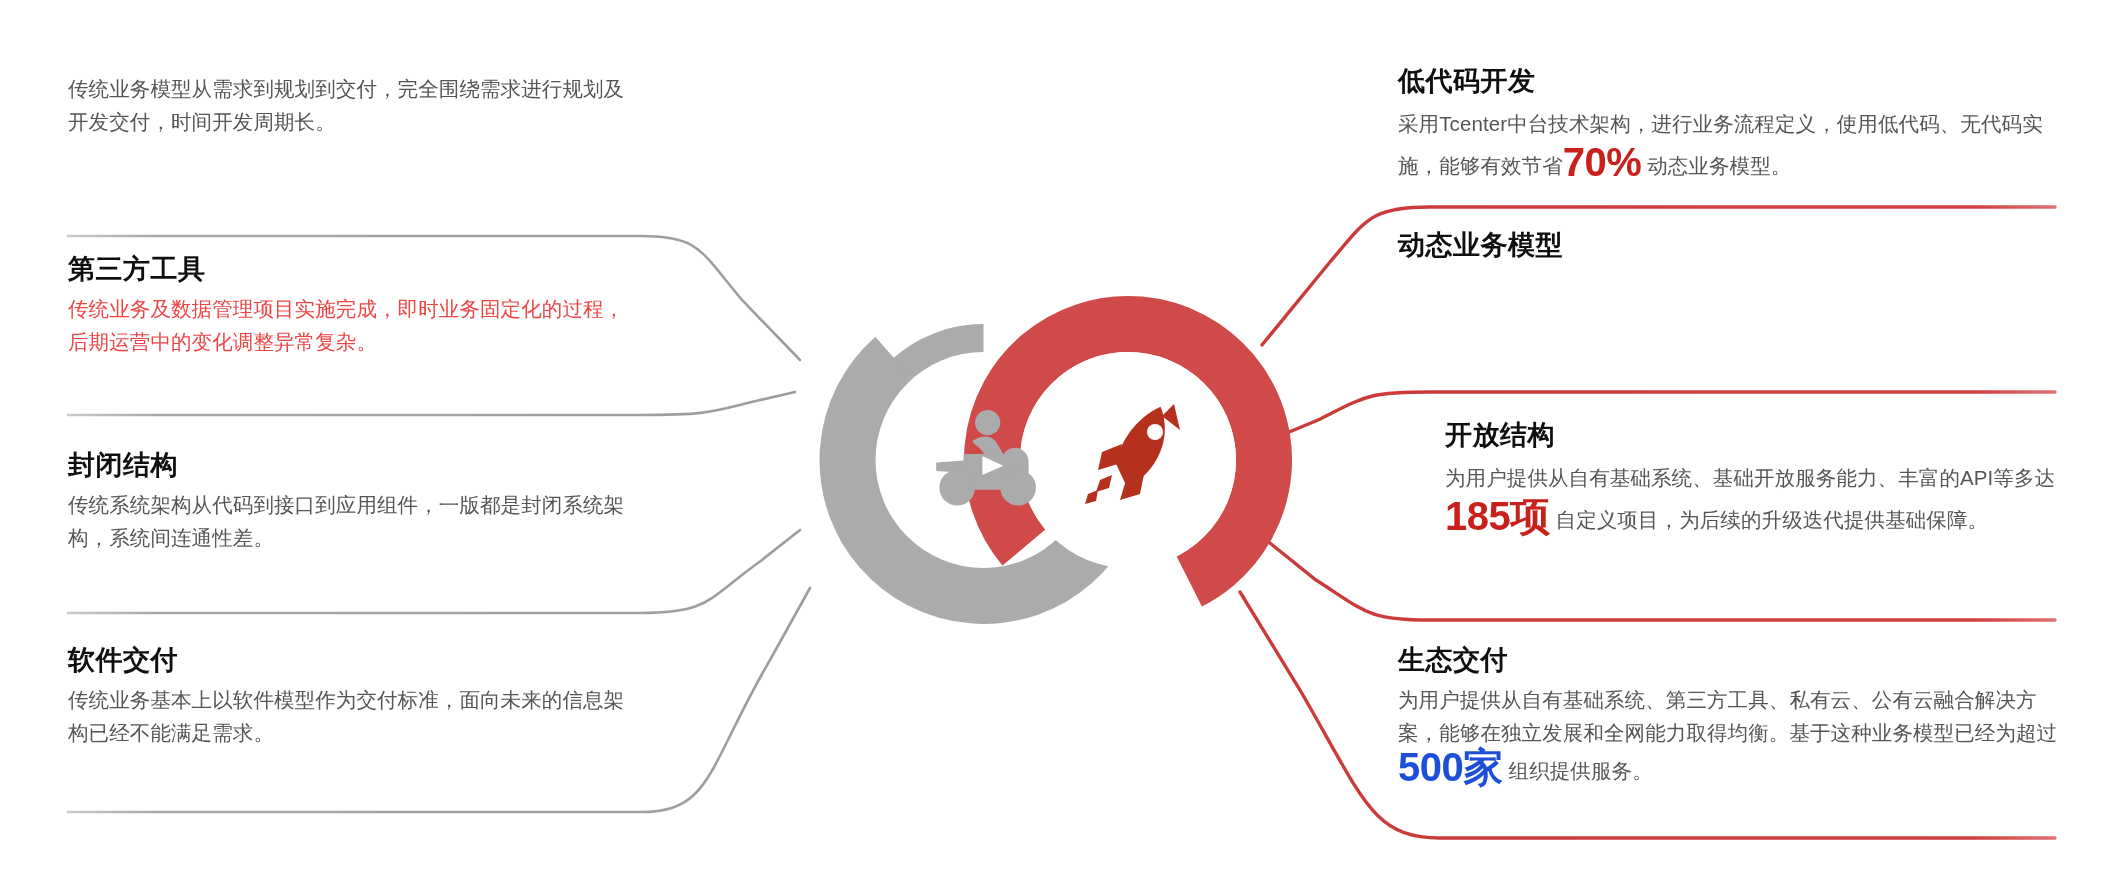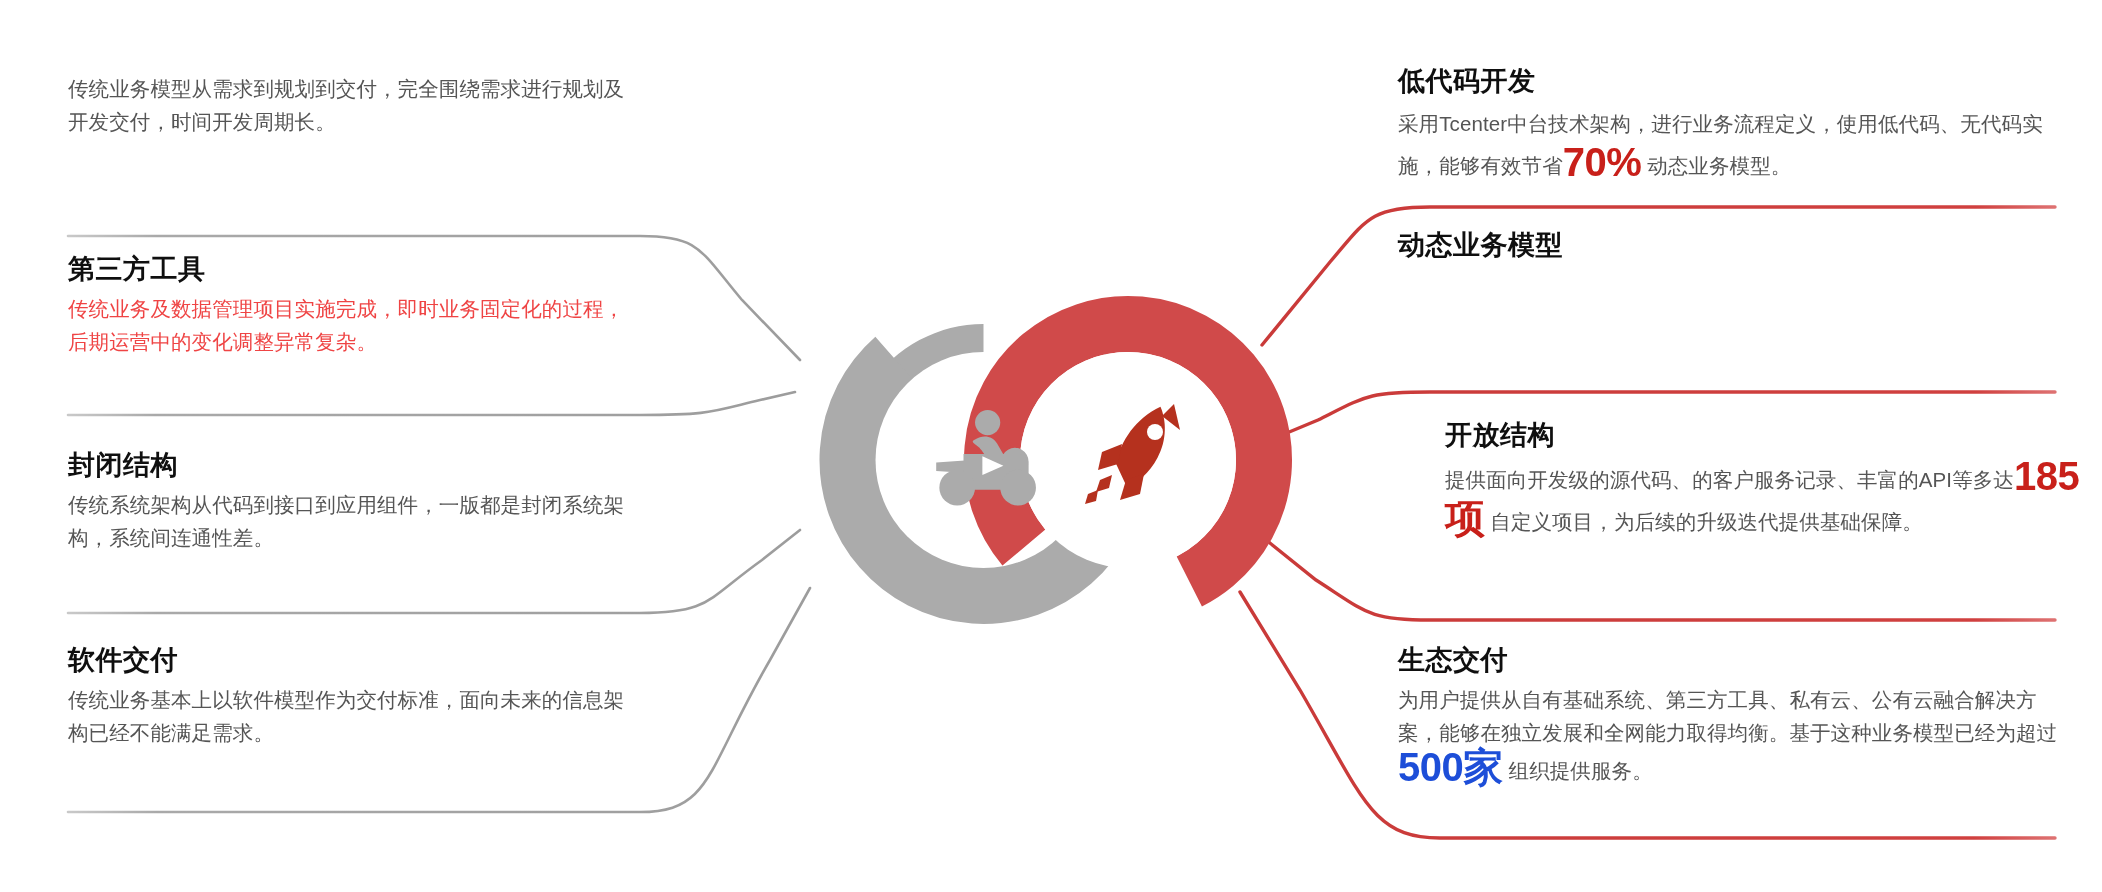--- a/index.html
+++ b/index.html
@@ -160,21 +160,21 @@
     <h2 class="panel-title" style="color: rgb(15, 15, 15);">低代码开发</h2>
     <p class="panel-body loose" style="color: rgb(85, 85, 85);"><span>采用Tcenter中台技术架构，进行业务流程定义，使用低代码、无代码实施，能够有效节省</span><span class="big-num" style="color: rgb(200, 32, 26);">70%</span> <span>动态业务模型。</span></p>
   </div>
 
   <div class="panel panel-right" style="top:230px;">
     <h2 class="panel-title" style="color: rgb(15, 15, 15);">动态业务模型</h2>
   </div>
 
   <div class="panel panel-right" style="top:420px;margin-left:47px;">
     <h2 class="panel-title" style="color: rgb(15, 15, 15);">开放结构</h2>
-    <p class="panel-body loose" style="color: rgb(85, 85, 85);"><span>提供面向开发级的源代码、的客户服务记录、丰富的API等多达</span><span class="big-num" style="color: rgb(200, 32, 26);">185项</span> <span>自定义项目，为后续的升级迭代提供基础保障。</span></p>
+    <p class="panel-body loose" style="color: rgb(85, 85, 85);"><span>为用户提供从自有基础系统、基础开放服务能力、丰富的API等多达</span><span class="big-num" style="color: rgb(200, 32, 26);">185项</span> <span>自定义项目，为后续的升级迭代提供基础保障。</span></p>
   </div>
 
   <div class="panel panel-right" style="top:645px;">
     <h2 class="panel-title" style="color: rgb(15, 15, 15);">生态交付</h2>
     <p class="panel-body" style="color: rgb(85, 85, 85);"><span>为用户提供从自有基础系统、第三方工具、私有云、公有云融合解决方案，能够在独立发展和全网能力取得均衡。基于这种业务模型已经为超过</span><span class="big-num" style="color: #1d4ed8;">500家</span> <span>组织提供服务。</span></p>
   </div>
 
 </div>
 
 </body></html>

